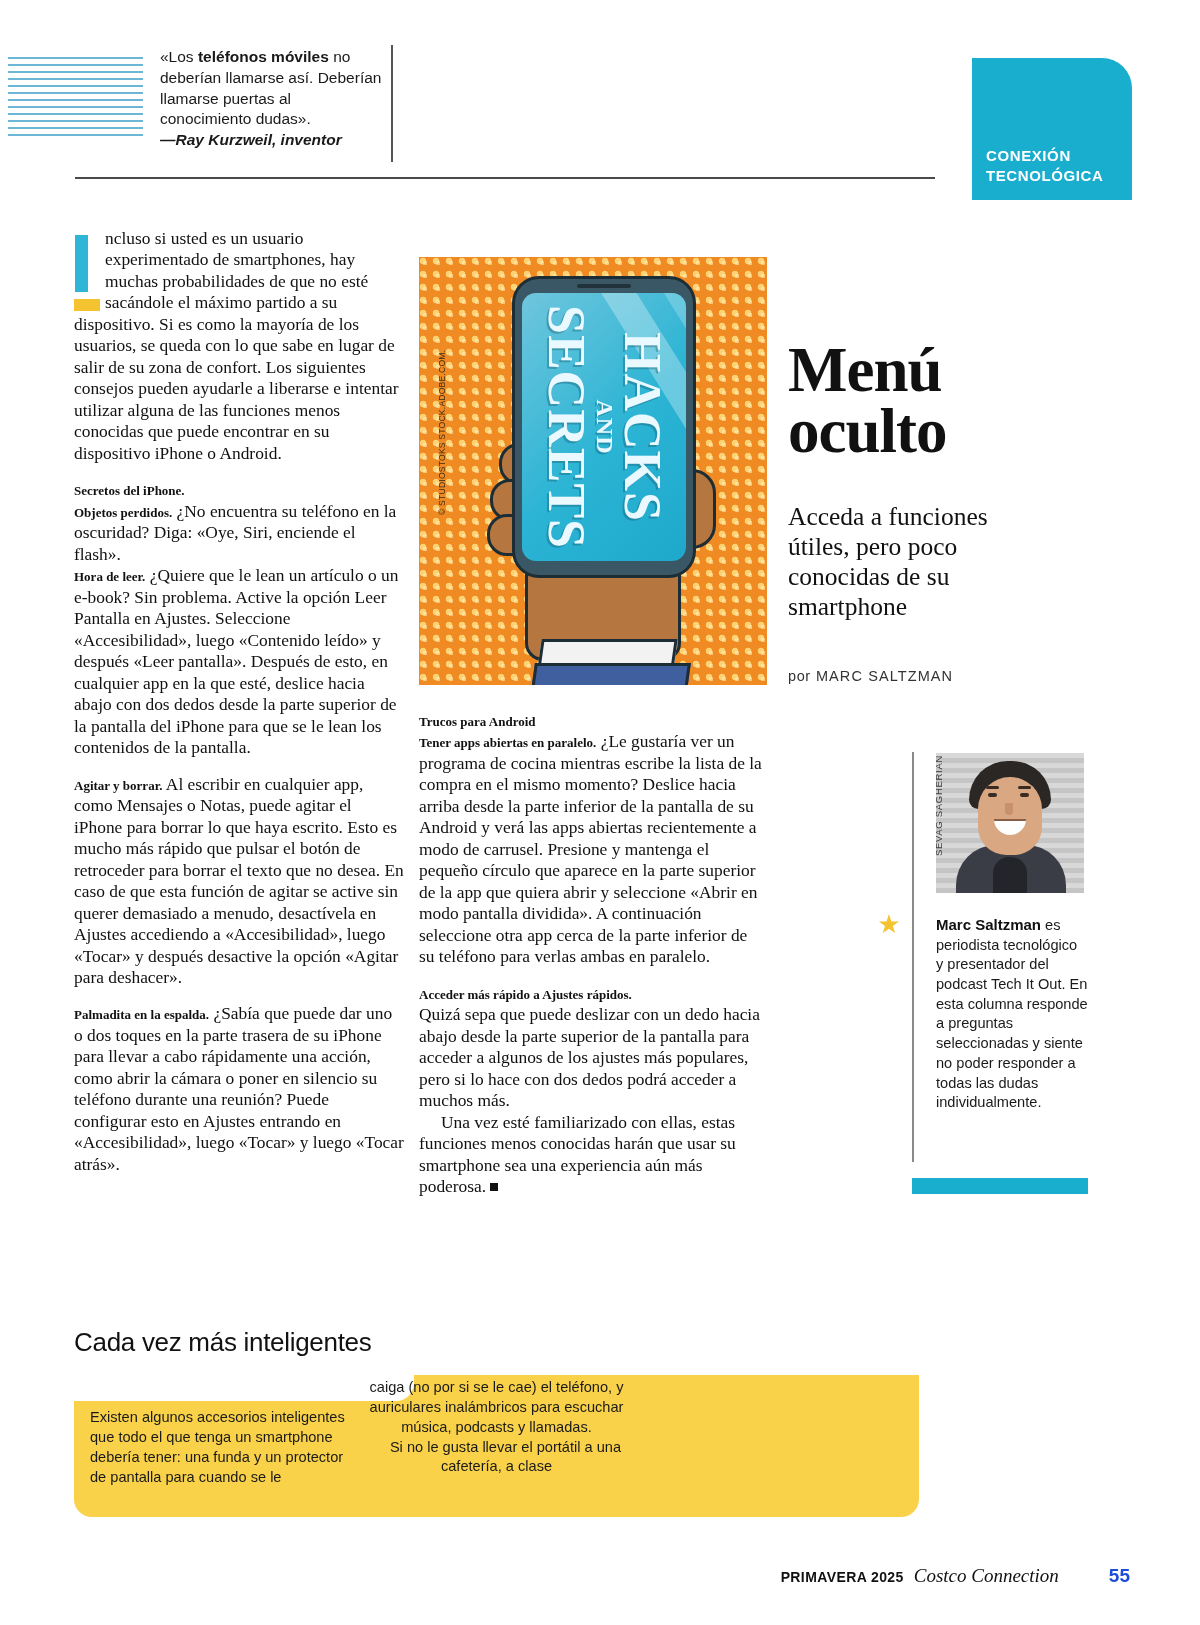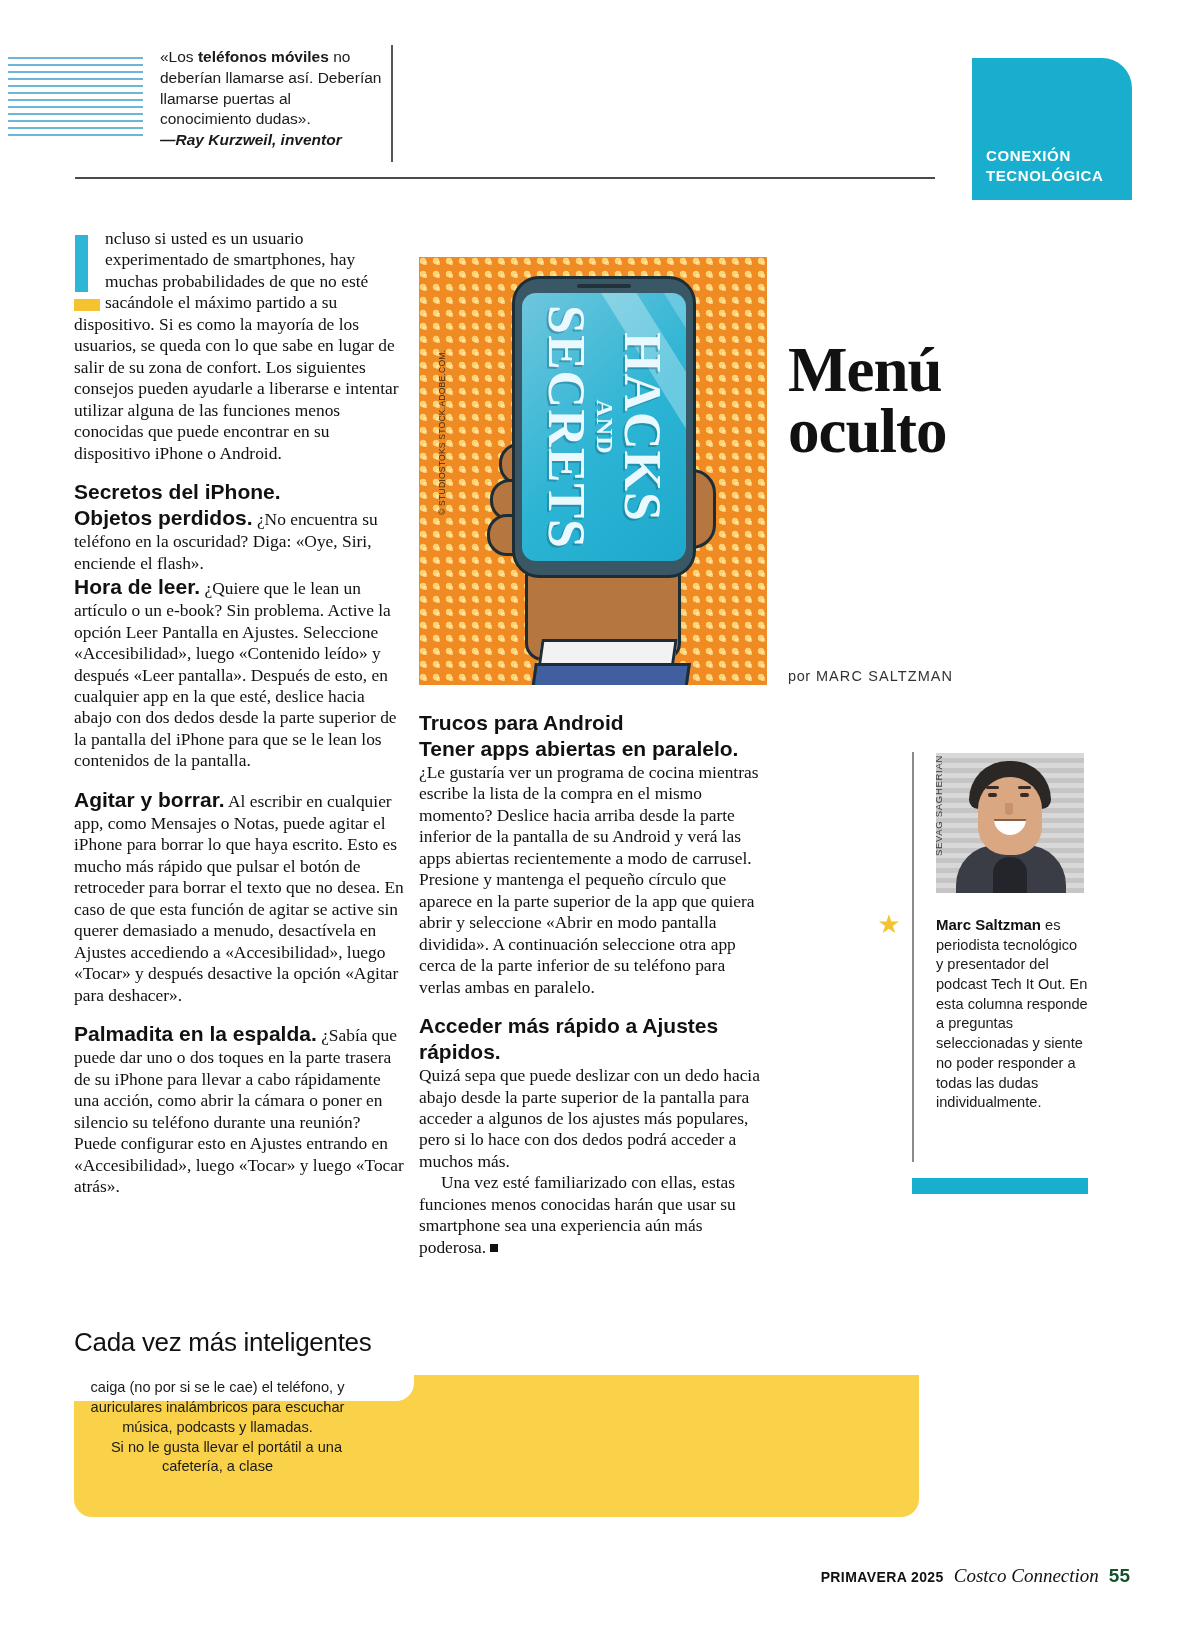--- a/index.html
+++ b/index.html
@@ -80,23 +80,23 @@
     position: absolute;
     font-family: "Liberation Serif", serif;
     font-size: 17.4px;
     line-height: 1.235;
     text-align: left;
     color: #111;
   }
   .col p { margin: 0 0 15px 0; }
   .col p:last-child { margin-bottom: 0; }
   .lead-in {
-    font-family: Liberation Sans, sans-serif;
+    font-family: Liberation Serif, serif;
     font-weight: bold;
-    font-size: 21px;
+    font-size: 13px;
   }
 
   #col1 { left: 74px; top: 228px; width: 330px; }
   #col2 { left: 419px; top: 710px; width: 348px; }
 
   
   .dropcap {
     float: left;
     width: 22px;
     height: 78px;
@@ -459,21 +459,22 @@
   .footer .mag {
     font-family: "Liberation Serif", serif;
     font-style: italic;
     font-size: 19px;
     color: #111;
   }
   .footer .pageno {
     font-family: "Liberation Sans", sans-serif;
     font-weight: bold;
     font-size: 19px;
-    color: #14532d;
+    color: #1d4ed8;
+    margin-left: 40px;
   }
   .endmark {
     display: inline-block;
     width: 8px; height: 8px;
     background: #111;
     margin-left: 4px;
     vertical-align: 1px;
   }
 </style>
 </head>
@@ -534,20 +535,21 @@
     </div>
     <div class="illo-credit-wrap">
       <div class="illo-credit">© STUDIOSTOKS STOCK.ADOBE.COM.</div>
     </div>
   </div>
 
   <div class="headline">
     <span>Menú</span><br>
     <span>oculto</span>
   </div>
+  <div class="deck">Acceda a funciones útiles, pero poco conocidas de su smartphone</div>
   <div class="byline">
     <span class="pre">por</span>
     <span>MARC SALTZMAN</span>
   </div>
 
   <div class="col" id="col1">
     <p>
       <span class="dropcap">
         <span class="stem"></span>
         <span class="foot"></span>
@@ -598,20 +600,21 @@
   <div class="star">★</div>
   <div class="bio-text">
     <span class="bio-name">Marc Saltzman</span><span> es periodista tecnológico y presentador del podcast Tech It Out. En esta columna responde a preguntas seleccionadas y siente no poder responder a todas las dudas individualmente.</span>
   </div>
   <div class="bio-bar"></div>
 
   <div class="side-box"></div>
   <div class="side-notch"></div>
   <div class="side-title">Cada vez más inteligentes</div>
   <div class="side-cols">
+    <div class="c1">Existen algunos accesorios inteligentes que todo el que tenga un smartphone debería tener: una funda y un protector de pantalla para cuando se le</div>
     <div class="c2">
       <span>caiga (no por si se le cae) el teléfono, y auriculares inalámbricos para escuchar música, podcasts y llamadas.</span>
       <span style="display:block;text-indent:18px">Si no le gusta llevar el portátil a una cafetería, a clase</span>
     </div>
   </div>
 
   <div class="footer">
     <span class="issue">PRIMAVERA 2025</span>
     <span class="mag">Costco Connection</span>
     <span class="pageno">55</span>

